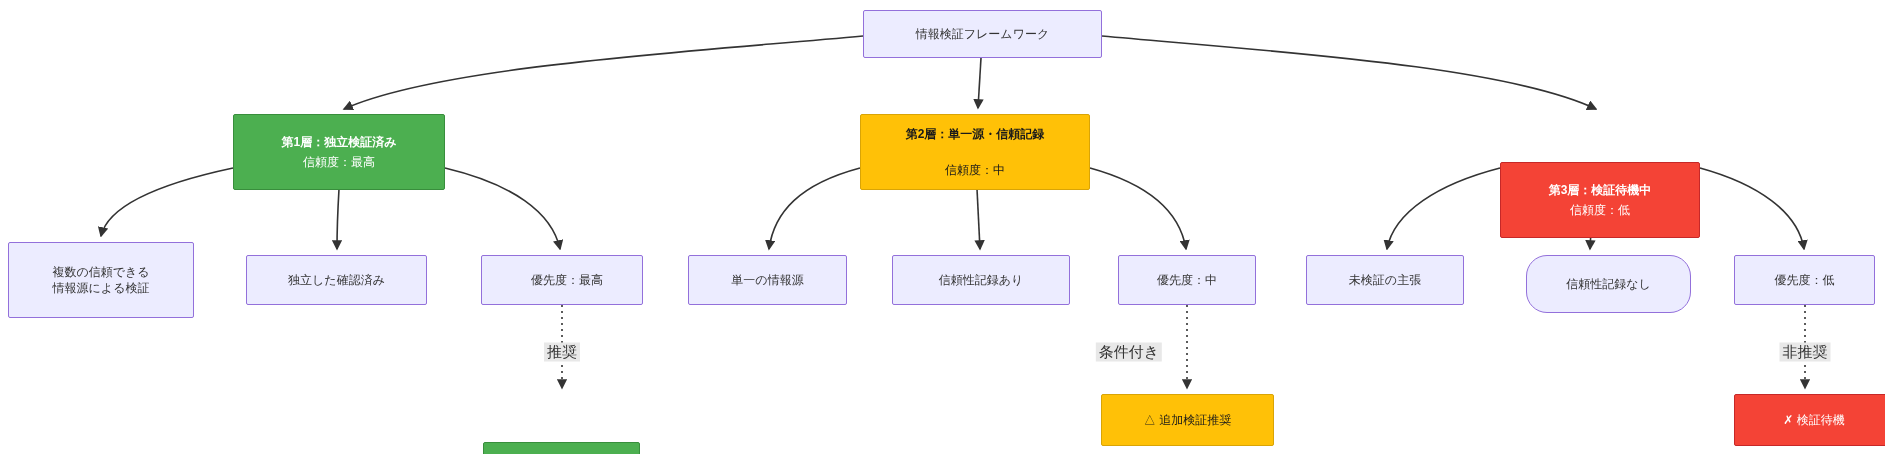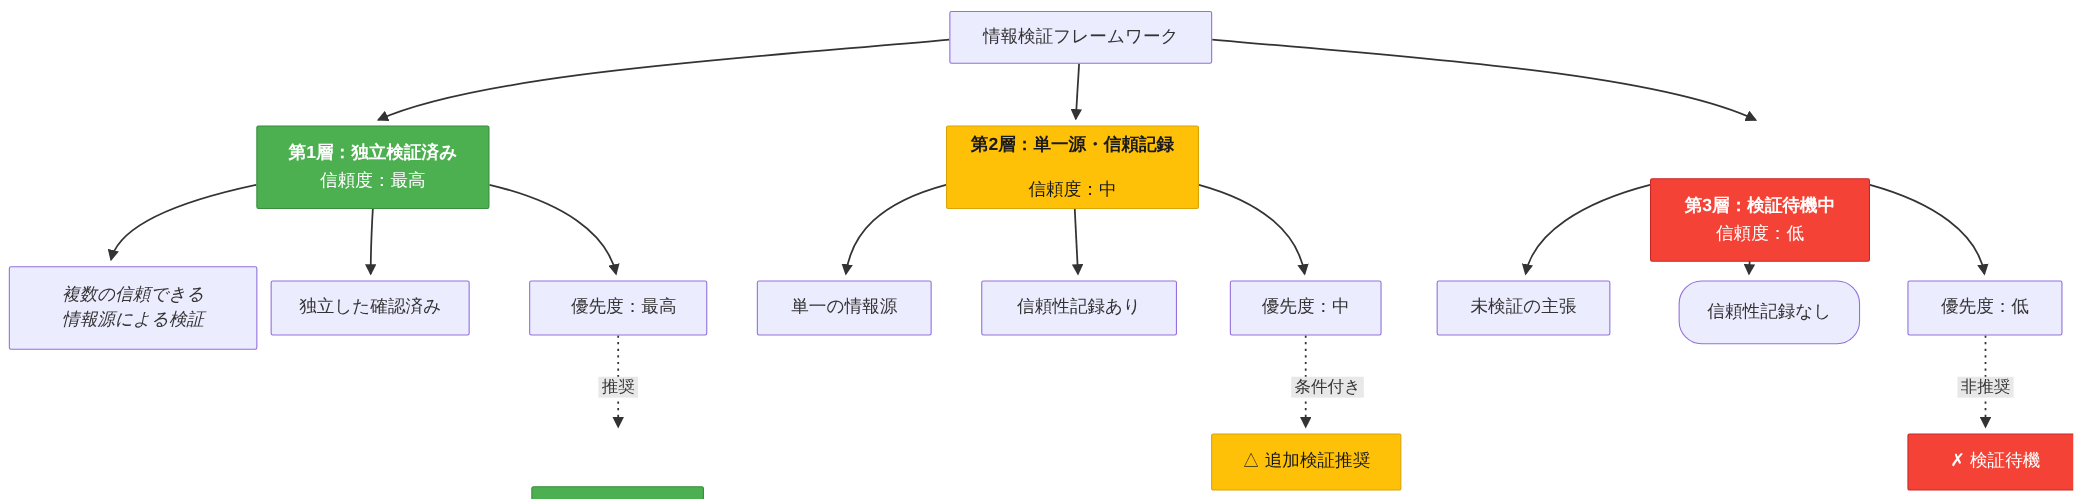--- a/index.html
+++ b/index.html
@@ -14,21 +14,21 @@
   .edge { fill:none; stroke:#333333; stroke-width:1.6px; }
   .edge.dotted { stroke-dasharray:2 4; }
   .node {
     position:absolute;
     display:flex; flex-direction:column;
     align-items:center; justify-content:center;
     box-sizing:border-box;
     border:1px solid #9370DB;
     background:#ECECFF;
     color:#333333;
-    font-size:16px; line-height:1.35;
+    font-size:12px; line-height:1.35;
     text-align:center;
     border-radius:2px;
     padding:2px 6px;
   }
   .node.green { background:#4CAF50; border-color:#388E3C; color:#ffffff; }
   .node.amber { background:#FFC107; border-color:#D9A406; color:#1a1a1a; }
   .node.red   { background:#F44336; border-color:#C62828; color:#ffffff; }
   .tier-title { font-weight:bold;text-align:center; }
   .tier-sub { margin-top:3px; }
   .edge-label {
@@ -79,21 +79,21 @@
   </div>
   <div class="node amber" style="left:860px; top:114px; width:230px; height:76px;gap:16px;">
     <div class="tier-title">第2層：単一源・信頼記録</div>
     <div class="tier-sub">信頼度：中</div>
   </div>
   <div class="node red" style="left:1500px; top:114px; width:200px; height:76px;margin-top:48px;">
     <div class="tier-title">第3層：検証待機中</div>
     <div class="tier-sub">信頼度：低</div>
   </div>
 
-  <div class="node" style="left:8px; top:242px; width:226px; height:76px;font-style:italic;">
+  <div class="node" style="left:8px; top:242px; width:186px; height:76px;">
     <div>複数の信頼できる</div>
     <div>情報源による検証</div>
   </div>
   <div class="node" style="left:246px; top:255px; width:181px; height:50px;">
     <div>独立した確認済み</div>
   </div>
   <div class="node" style="left:481px; top:255px; width:162px; height:50px;padding-left:16px;">
     <div>優先度：最高</div>
   </div>
 
@@ -111,21 +111,21 @@
     <div>未検証の主張</div>
   </div>
   <div class="node" style="left:1526px; top:255px; width:165px; height:58px;border-radius:21px;">
     <div>信頼性記録なし</div>
   </div>
   <div class="node" style="left:1734px; top:255px; width:141px; height:50px;">
     <div>優先度：低</div>
   </div>
 
   <div class="edge-label" style="left:562px; top:352px;">推奨</div>
-  <div class="edge-label" style="left:1207px; top:352px;">条件付き</div>
+  <div class="edge-label" style="left:1129px; top:352px;">条件付き</div>
   <div class="edge-label" style="left:1805px; top:352px;">非推奨</div>
 
   <div class="node green" style="left:483px; top:394px; width:157px; height:52px;margin-top:48px;">
     <div>✓ 即座に採用</div>
   </div>
   <div class="node amber" style="left:1101px; top:394px; width:173px; height:52px;">
     <div>△ 追加検証推奨</div>
   </div>
   <div class="node red" style="left:1734px; top:394px; width:160px; height:52px;">
     <div>✗ 検証待機</div>

